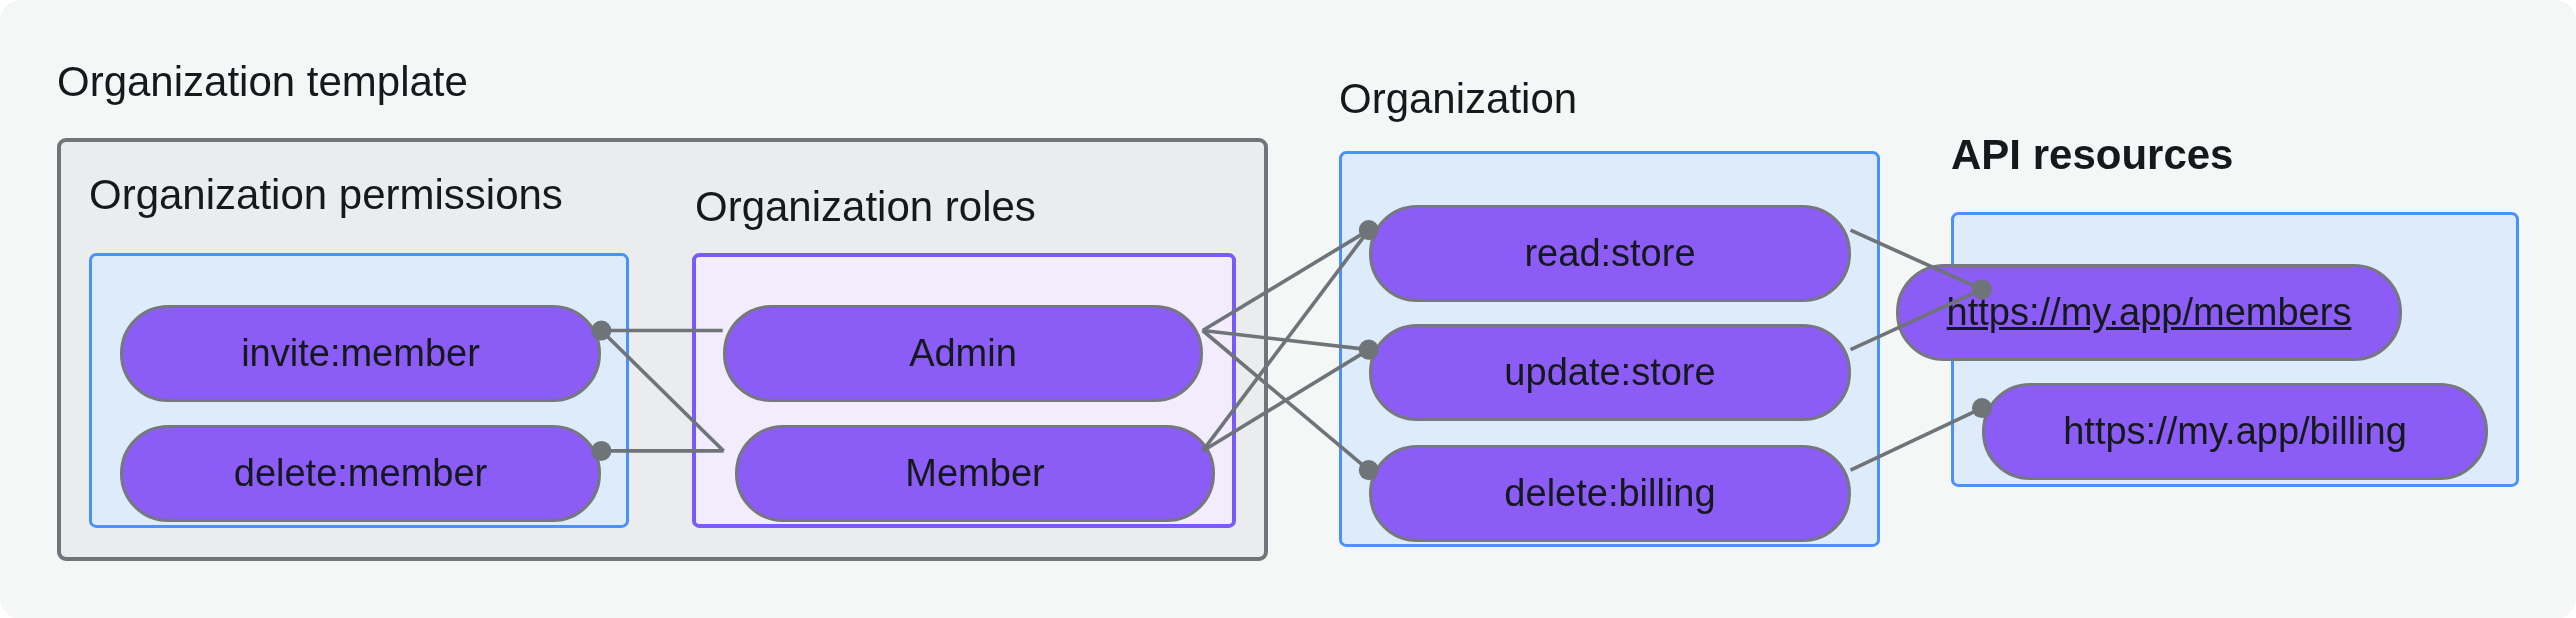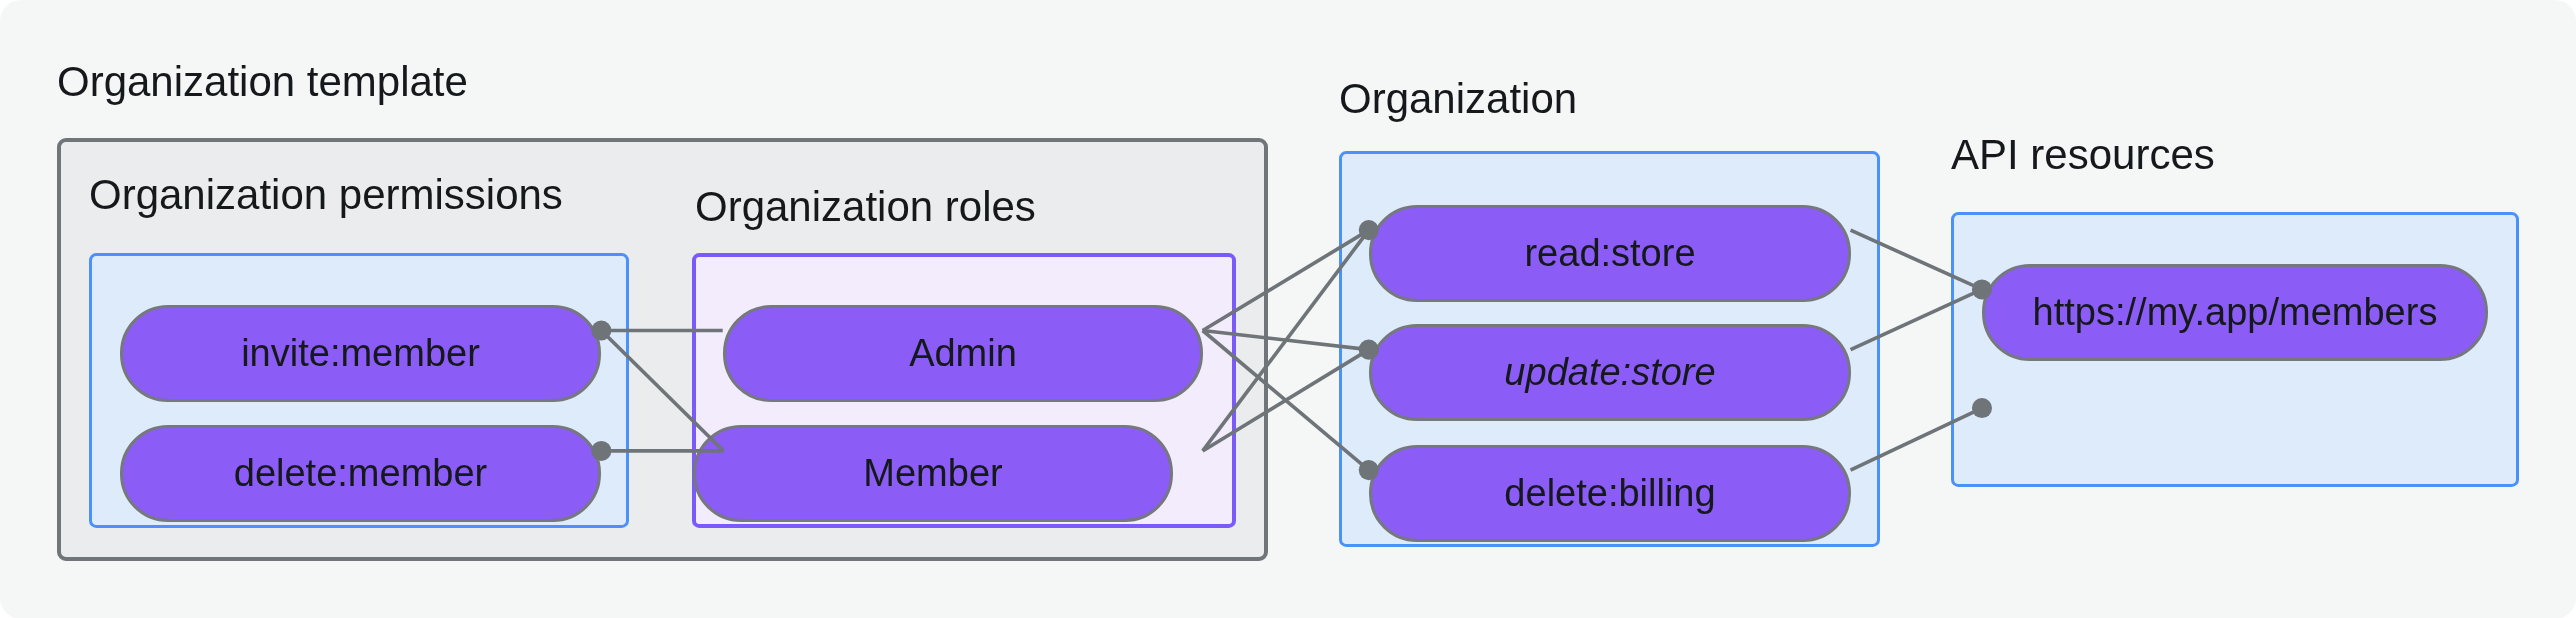--- a/index.html
+++ b/index.html
@@ -55,32 +55,32 @@
     align-items: center;
     justify-content: center;
     font-size: 38px;
     color: #15191c;
     white-space: nowrap;
     margin-top: 23px;
   }
   #pill-invite      { left: 120px;  top: 282px; width: 481px; height: 97px; }
   #pill-delete      { left: 120px;  top: 402px; width: 481px; height: 97px; }
   #pill-admin       { left: 723px;  top: 282px; width: 480px; height: 97px; text-align: center; }
-  #pill-member      { left: 693px;  top: 402px; width: 480px; height: 97px; }
+  #pill-member      { left: 735px;  top: 402px; width: 480px; height: 97px; }
   #pill-read        { left: 1369px; top: 182px; width: 482px; height: 97px; }
-  #pill-update      { left: 1369px; top: 301px; width: 482px; height: 97px; font-style: italic; }
+  #pill-update      { left: 1369px; top: 301px; width: 482px; height: 97px; }
   #pill-manage      { left: 1369px; top: 422px; width: 482px; height: 97px; }
-  #pill-members-url { left: 1982px; top: 241px; width: 506px; height: 97px; }
+  #pill-members-url { left: 1896px; top: 241px; width: 506px; height: 97px; text-decoration: underline; }
   #pill-billing-url { left: 1982px; top: 360px; width: 506px; height: 97px; }
 
   #label-org-template    { left: 57px;   top: 57px;  }
   #label-org-permissions { left: 89px;   top: 170px; text-align: center; }
   #label-org-roles       { left: 695px;  top: 170px; margin-top: 12px; }
   #label-permissions     { left: 1339px; top: 74px;  }
-  #label-api-resources   { left: 1951px; top: 130px; }
+  #label-api-resources   { left: 1951px; top: 130px; font-weight: bold; }
 
   svg.wires {
     position: absolute;
     left: 0; top: 0;
     pointer-events: none;
   }
   svg .wire { stroke: #6e7477; stroke-width: 4; fill: none; }
   svg .dot  { fill: #6e7477; }
 </style>
 </head>
@@ -105,20 +105,21 @@
   <div class="pill" id="pill-invite">invite:member</div>
 
   <div class="pill" id="pill-admin">Admin</div>
   <div class="pill" id="pill-member">Member</div>
 
   <div class="pill" id="pill-read">read:store</div>
   <div class="pill" id="pill-update">update:store</div>
   <div class="pill" id="pill-manage">delete:billing</div>
 
   <div class="pill" id="pill-members-url">https://my.app/members</div>
+  <div class="pill" id="pill-billing-url">https://my.app/billing</div>
 
   <svg class="wires" width="2576" height="619" viewBox="0 0 2823 678">
 
     <line class="wire" x1="659" y1="362" x2="792" y2="362"></line>
     <line class="wire" x1="659" y1="362" x2="793" y2="494"></line>
     <line class="wire" x1="659" y1="494" x2="793" y2="494"></line>
 
     <line class="wire" x1="1318" y1="362" x2="1500" y2="252"></line>
     <line class="wire" x1="1318" y1="362" x2="1500" y2="383"></line>
     <line class="wire" x1="1318" y1="362" x2="1500" y2="515"></line>

